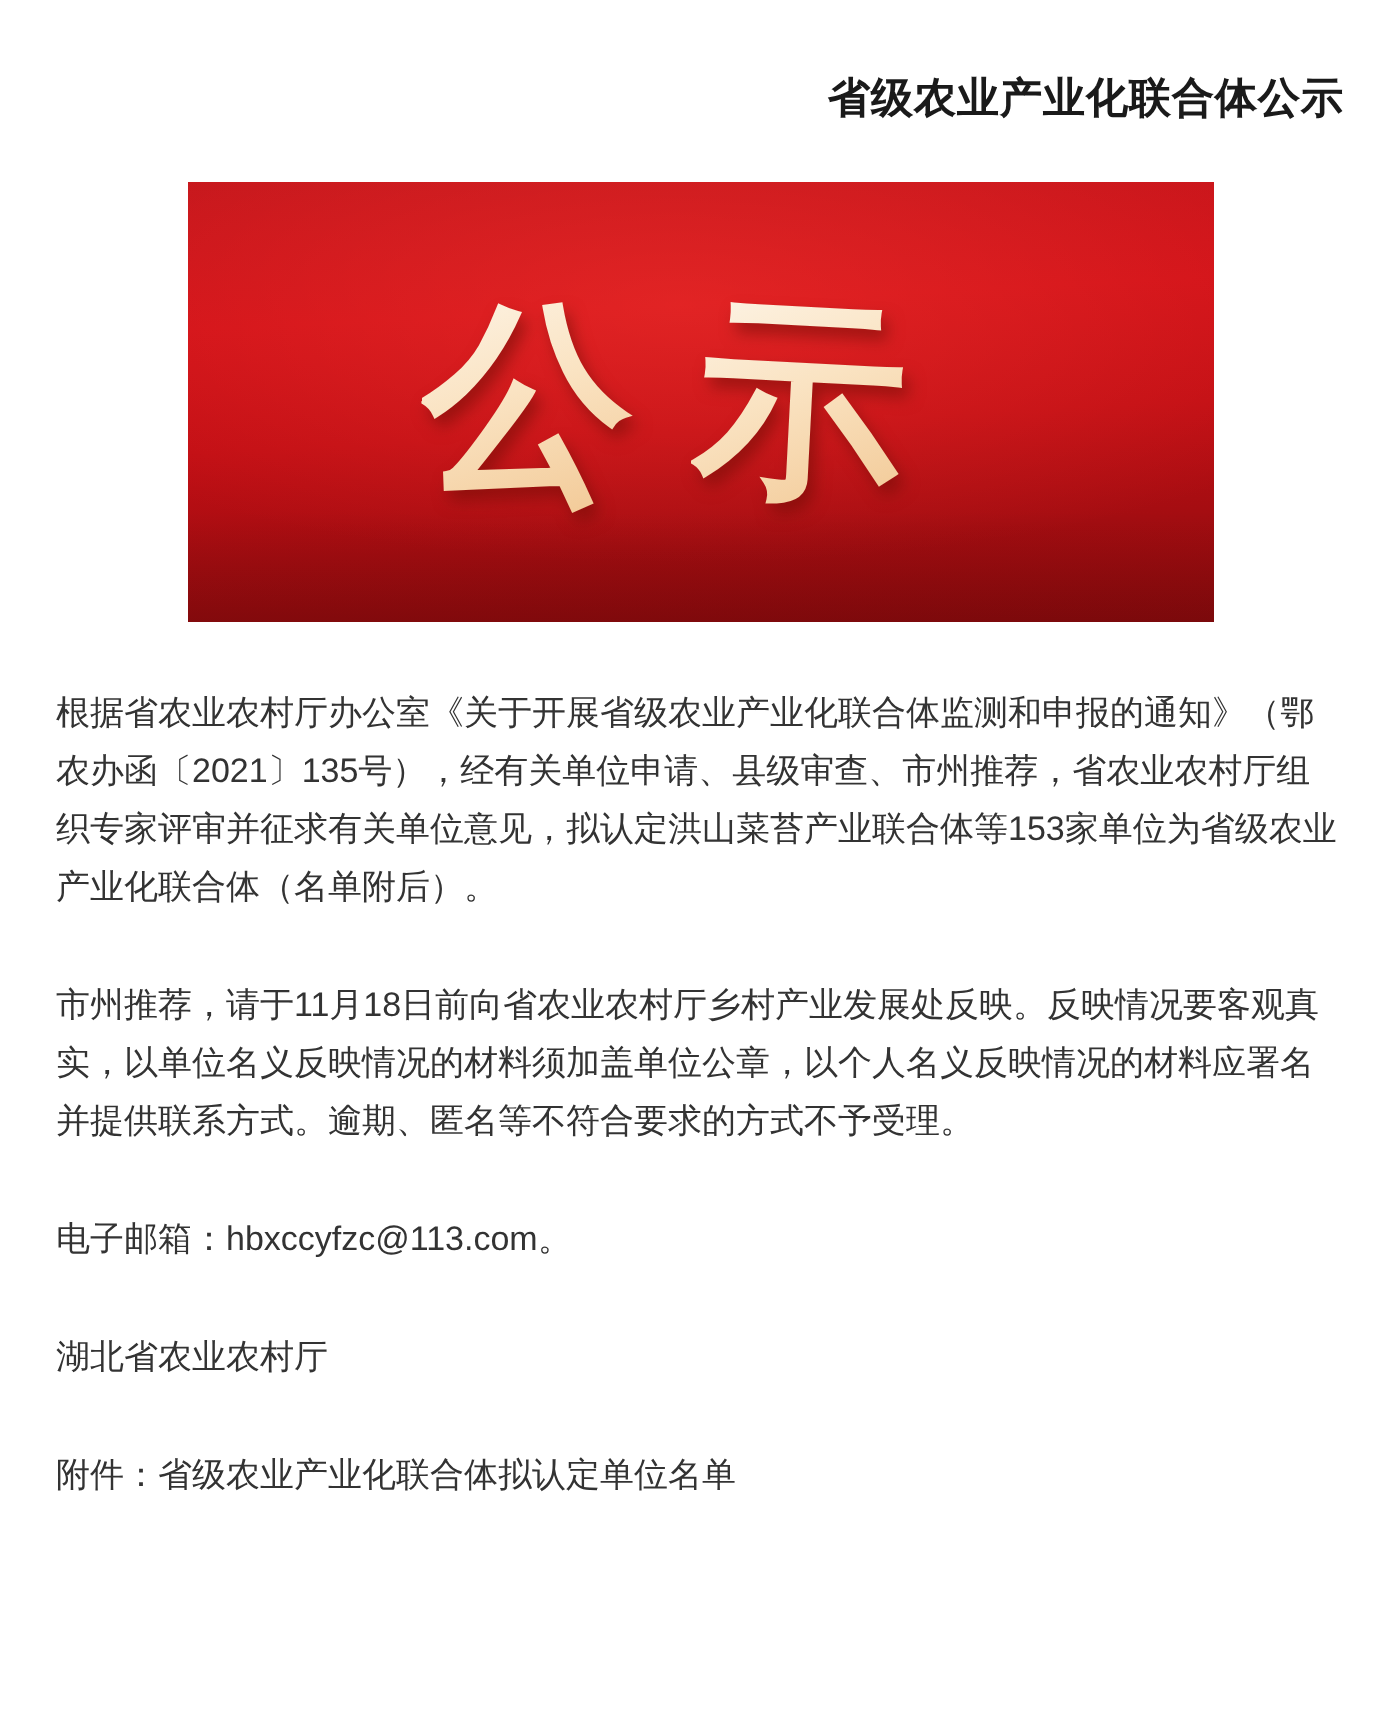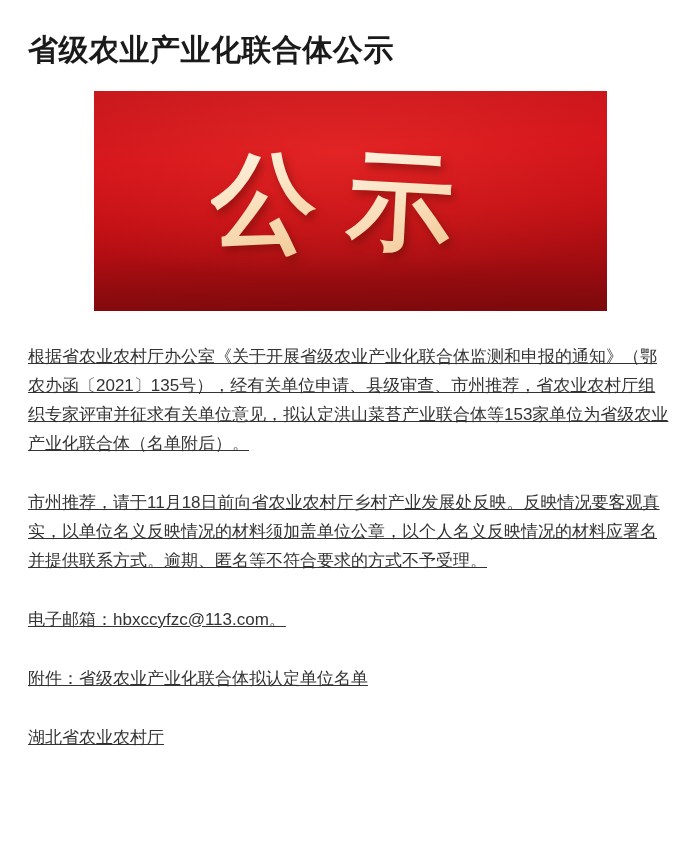--- a/index.html
+++ b/index.html
@@ -17,25 +17,26 @@
   .page {
     width: 699px;
     height: 865px;
     background: #ffffff;
     box-sizing: border-box;
     padding: 0 27px 0 28px;
   }
   .article-title {
     margin: 0;
     padding-top: 33px;
-    font-size: 30px;
+    font-size: 21px;
     line-height: 34px;
     font-weight: bold;
     color: #1a1a1a;
     letter-spacing: 0.5px;
+    text-align: right;
   }
   .publish-time {
     margin-top: 22px;
     font-size: 14px;
     line-height: 16px;
     color: #999999;
   }
   .banner {
     position: relative;
     width: 513px;
@@ -83,21 +84,20 @@
   .article-body {
     margin-top: 31px;
   }
   .article-body p {
     margin: 0 0 30px 0;
     font-size: 17px;
     line-height: 29px;
     color: #333333;
     text-align: left;
     word-break: break-all;
-    text-decoration: underline;
   }
 </style>
 </head>
 <body>
 
 <div class="page">
 
   <h1 class="article-title">省级农业产业化联合体公示</h1>
 
 
@@ -105,17 +105,17 @@
     <div class="banner-text">
       <span class="banner-char c1">公</span>
       <span class="banner-char c2">示</span>
     </div>
   </div>
 
   <div class="article-body">
     <p>根据省农业农村厅办公室《关于开展省级农业产业化联合体监测和申报的通知》（鄂农办函〔2021〕135号），经有关单位申请、县级审查、市州推荐，省农业农村厅组织专家评审并征求有关单位意见，拟认定洪山菜苔产业联合体等153家单位为省级农业产业化联合体（名单附后）。</p>
     <p>市州推荐，请于11月18日前向省农业农村厅乡村产业发展处反映。反映情况要客观真实，以单位名义反映情况的材料须加盖单位公章，以个人名义反映情况的材料应署名并提供联系方式。逾期、匿名等不符合要求的方式不予受理。</p>
     <p>电子邮箱：hbxccyfzc@113.com。</p>
+    <p>湖北省农业农村厅</p>
     <p>附件：省级农业产业化联合体拟认定单位名单</p>
-    <p>湖北省农业农村厅</p>
   </div>
 
 </div>
 
 </body></html>

